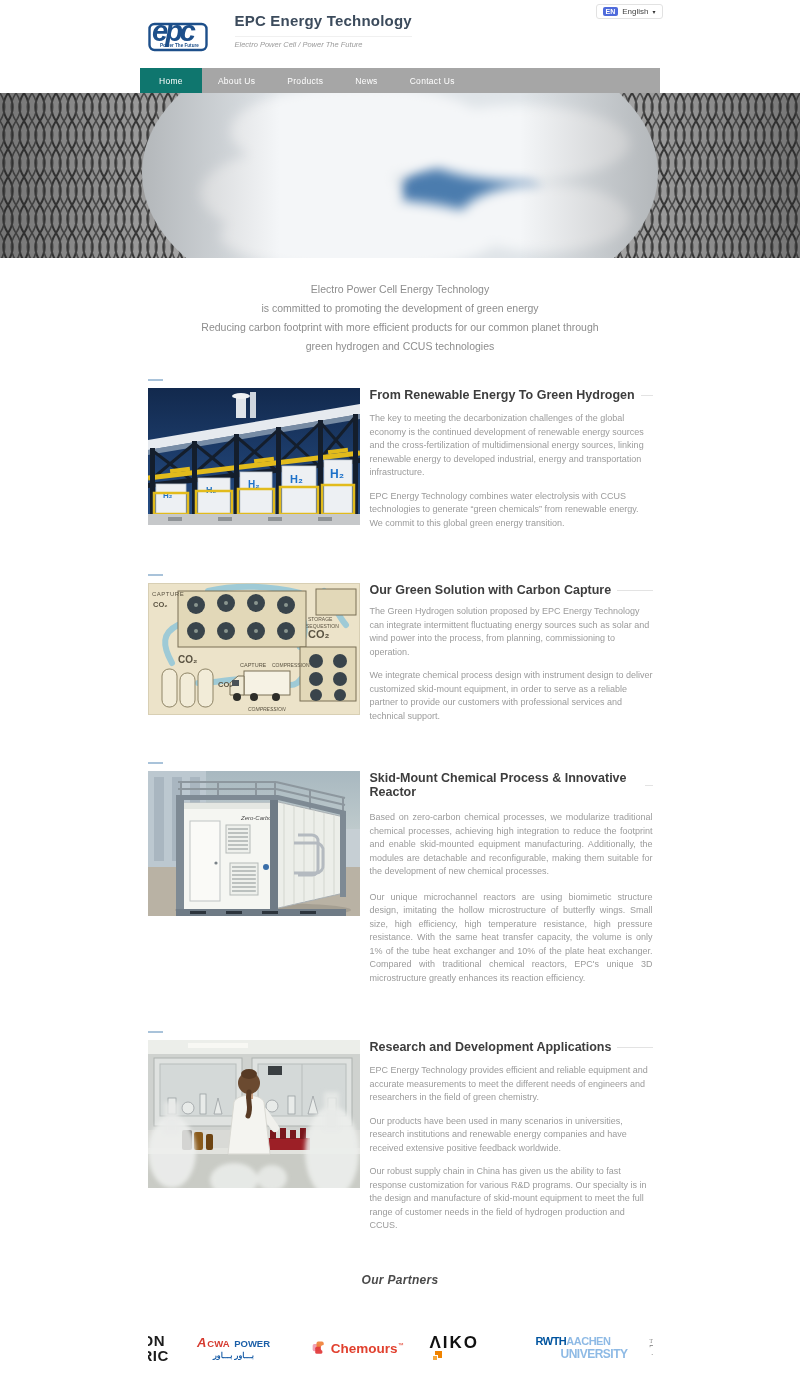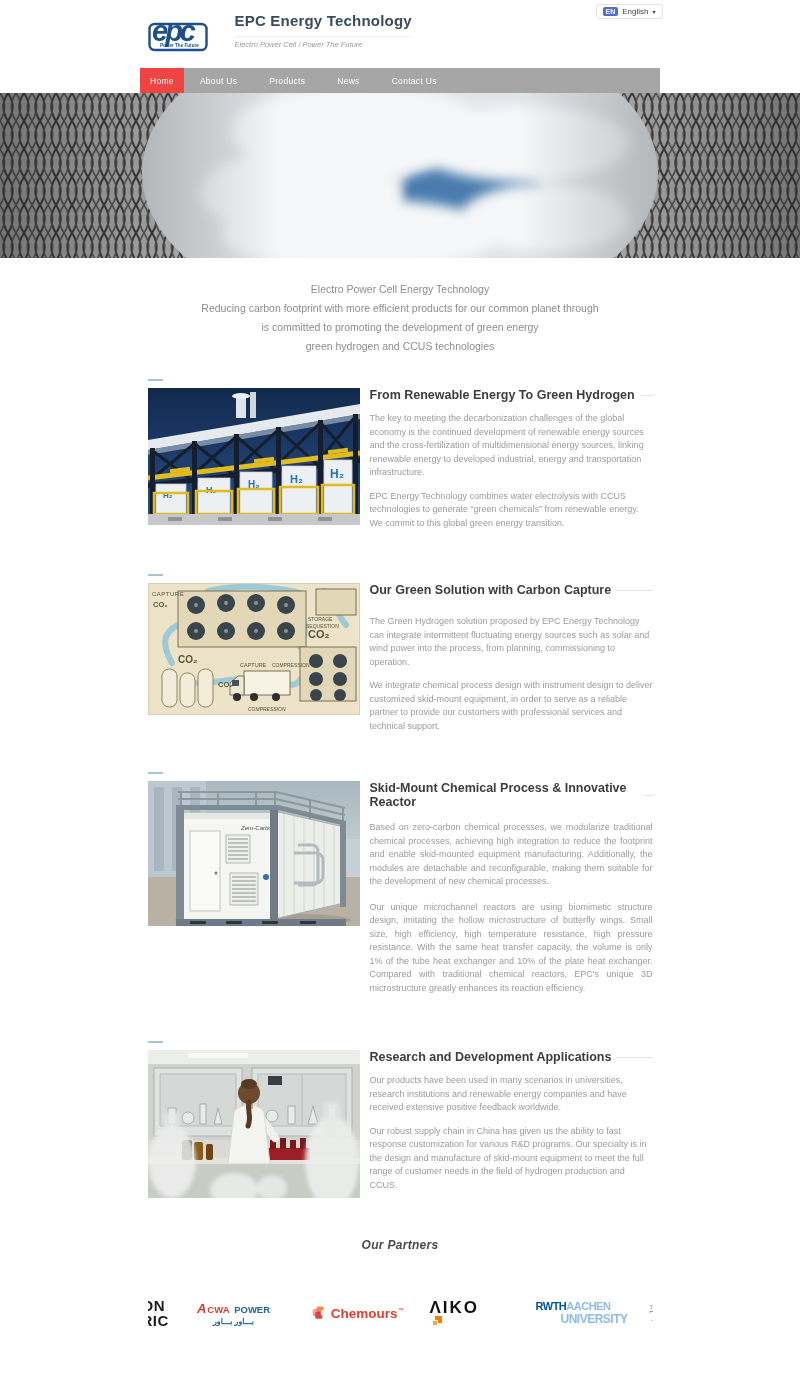--- a/index.html
+++ b/index.html
@@ -22,38 +22,38 @@
   .logo-svg { flex:none; }
   .title-block { padding-top:2px; }
   .site-title { font-size:15px; font-weight:bold; color:#3c4b5c; letter-spacing:0.2px; }
   .site-subtitle { font-size:7.5px; font-style:italic; color:#9a9a9a; margin-top:7px; border-top:1px solid #f0f0f0; padding-top:3px; }
   
   .nav { width:520px; margin:0 auto; height:25px; background:#a6a6a6; display:flex; }
   .nav-item {
     color:#fff; font-size:8.5px; display:flex; align-items:center; justify-content:center;
     padding:0 16px; cursor:pointer; letter-spacing:0.3px;
   }
-  .nav-item.active { background:#ef4444; padding:0 10px; }
+  .nav-item.active { background:#0f766e; padding:0 19px; }
   
   .hero { width:800px; height:165px; line-height:0; }
   
   .intro { text-align:center; padding-top:22px; height:98px; }
   .intro div { font-size:10.5px; color:#8d8d8d; line-height:19px; }
   
   .main { width:505px; margin:0 auto; }
   .section { display:flex; gap:10px; position:relative; }
   .s1 { margin-top:32px; } .s2 { margin-top:53px; } .s3 { margin-top:48px; } .s4 { margin-top:55px; }
   .section::before { content:""; position:absolute; left:0; top:-9px; width:15px; height:2px; background:#a9c3da; }
   .section-img { flex:none; width:212px; line-height:0; }
   .section-body { flex:1; min-width:0; }
   .section-title { display:flex; align-items:center; gap:6px; font-size:12.5px; font-weight:bold; color:#3d3d3d; }
   .section-title::after { content:""; flex:1; height:1px; background:#e3e3e3; min-width:8px; }
   .section-body p { font-size:9px; color:#9b9b9b; line-height:13.5px; margin-top:10px; }
   .s3 .section-body p { text-align:justify; margin-top:12px; }
-  .s2 .section-body p:first-of-type { margin-top:18px; }
+  .s2 .section-body p:first-of-type { margin-top:8px; }
   
   .partners-title { text-align:center; margin-top:40px; font-size:12px; font-weight:bold; color:#4a4a4a; letter-spacing:0.3px;font-style:italic; }
   .partners-row { width:505px; margin:30px auto 0; height:62px; display:flex; align-items:center; overflow:hidden; }
   .plogo { flex:none; display:flex; flex-direction:column; justify-content:center; }
   .plogo-partial { width:40px; overflow:hidden; }
   .plogo-partial .cut { margin-left:-6px; font-weight:bold; font-size:15px; line-height:15px; color:#1c1c1c; letter-spacing:0.5px; }
   .plogo-acwa { width:88px; margin-left:2px; align-items:center; }
   .acwa-line { display:flex; align-items:baseline; gap:1px; font-weight:bold; font-size:9.5px; }
   .acwa-a { color:#d63a2f; font-size:13px; font-style:italic; }
   .acwa-t1 { color:#d63a2f; } .acwa-t2 { color:#1b5fa8; }
@@ -139,22 +139,22 @@
       <ellipse cx="545" cy="125" rx="85" ry="34"></ellipse>
       <ellipse cx="360" cy="142" rx="140" ry="36"></ellipse>
     </g>
     <rect x="0" y="0" width="280" height="165" fill="url(#shadeL)"></rect>
     <rect x="520" y="0" width="280" height="165" fill="url(#shadeR)"></rect>
   </svg>
 </div>
 
 <div class="intro">
   <div>Electro Power Cell Energy Technology</div>
+  <div>is committed to promoting the development of green energy</div>
   <div>Reducing carbon footprint with more efficient products for our common planet through</div>
-  <div>is committed to promoting the development of green energy</div>
   <div>green hydrogen and CCUS technologies</div>
 </div>
 
 <div class="main">
 
   <div class="section s1">
     <div class="section-img">
       <svg width="212" height="137" viewBox="0 0 212 137">
         <defs>
             <linearGradient id="psky" x1="0" y1="0" x2="0" y2="1">
@@ -457,20 +457,21 @@
           <rect x="16" y="62" width="15" height="32" fill="#e8eae8" opacity="0.8"></rect>
           <ellipse cx="184" cy="112" rx="27" ry="46" fill="#eceeec" opacity="0.9"></ellipse>
           <rect x="176" y="52" width="15" height="38" fill="#e8eae8" opacity="0.85"></rect>
           <ellipse cx="86" cy="140" rx="24" ry="17" fill="#eef0ee" opacity="0.8"></ellipse>
           <ellipse cx="124" cy="138" rx="15" ry="13" fill="#eef0ee" opacity="0.75"></ellipse>
         </g>
       </svg>
     </div>
     <div class="section-body">
       <div class="section-title">Research and Development Applications</div>
+      <p>EPC Energy Technology provides efficient and reliable equipment and accurate measurements to meet the different needs of engineers and researchers in the field of green chemistry.</p>
       <p>Our products have been used in many scenarios in universities, research institutions and renewable energy companies and have received extensive positive feedback worldwide.</p>
       <p>Our robust supply chain in China has given us the ability to fast response customization for various R&amp;D programs.  Our specialty is in the design and manufacture of skid-mount equipment to meet the full range of customer needs in the field of hydrogen production and CCUS.</p>
     </div>
   </div>
 
   <div class="partners-title">Our Partners</div>
 </div>
 
 <div class="partners-row">
   <div class="plogo plogo-partial">

